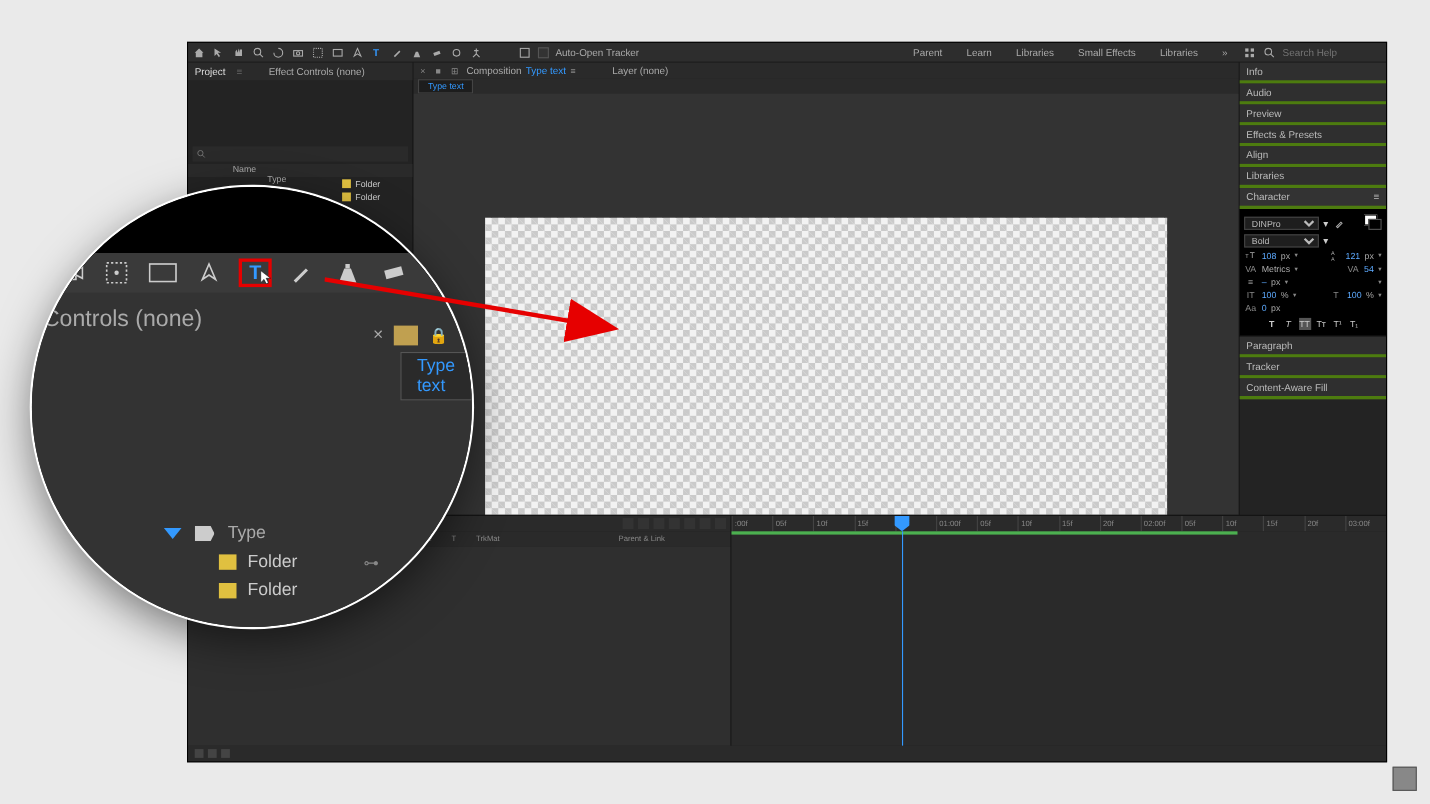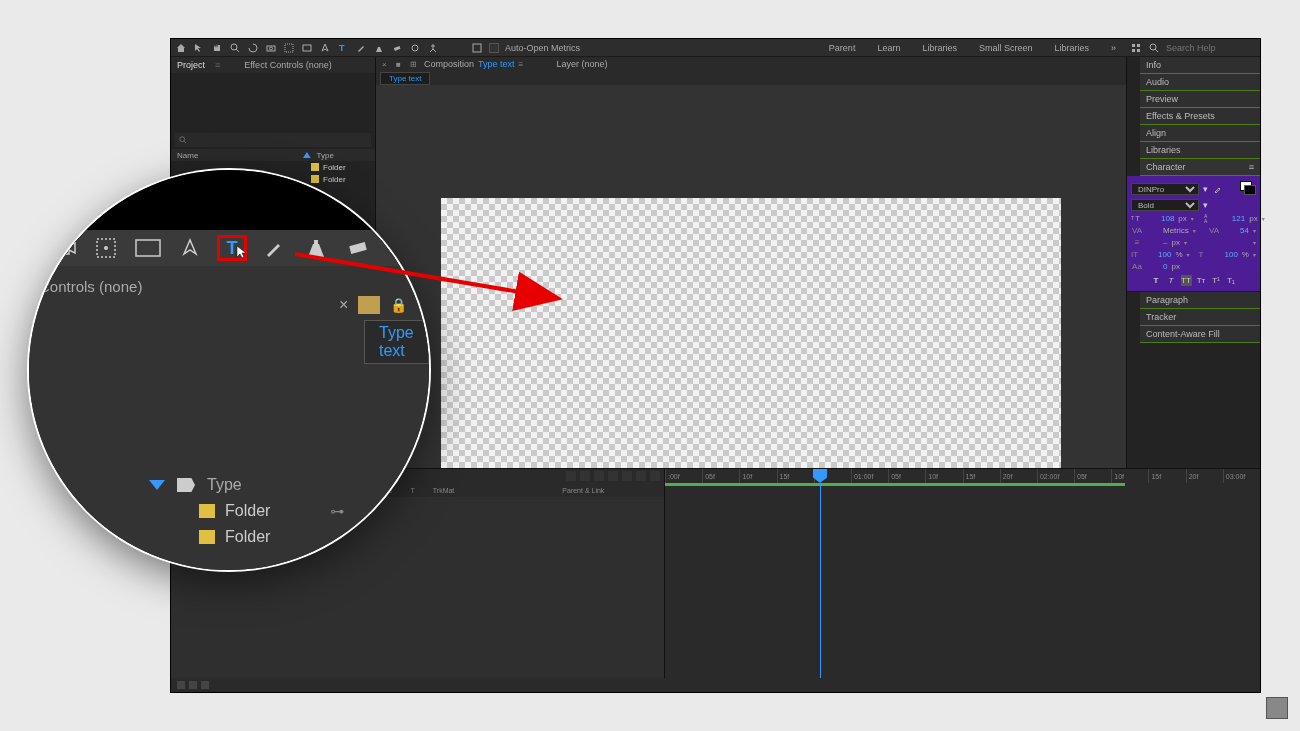--- a/index.html
+++ b/index.html
@@ -83,20 +83,21 @@
       align-items: center;
       padding: 0 4px;
     }
     .project-headers {
       height: 12px;
       background: #2a2a2a;
       display: flex;
       font-size: 8px;
       color: #aaa;
       align-items: center;
+      flex-direction: column;
     }
     .project-headers .colname { width: 135px; padding-left: 6px; }
     .project-headers .coltype { width: 60px; }
     .project-list .row {
       height: 12px; display: flex; align-items: center;
       font-size: 8px; color: #ccc;
     }
     .project-list .row .folder-icon {
       width: 8px; height: 8px; background: #e0c040; margin: 0 4px 0 10px;
       margin-left: 140px;
@@ -169,43 +170,42 @@
     
     .right-panel {
       width: 133px;
       background: #232323;
       display: flex;
       flex-direction: column;
       font-size: 9px;
     }
     .right-panel .rp-section {
       background: #2f2f2f;
-      border-bottom: 1px solid #4d7c0f;
+      border-bottom: 3px solid #4d7c0f;
       padding: 3px 6px;
       color: #bbb;
       cursor: pointer;
-      margin-left: 13px;
     }
     .rp-section.expanded { background: #333; }
     .character-body {
       padding: 3px 4px;
-      background: #4c1d95;
+      background: #000000;
       border-bottom: 1px solid #1a1a1a;
     }
     .char-row {
       display: flex; align-items: center; gap: 4px; margin: 2px 0;
     }
     .char-row select, .char-row .fake-select {
       background: #1e1e1e; border: 1px solid #444; color: #bbb;
       font-size: 8px; height: 12px; padding: 0 2px;
     }
     .char-row .font { width: 68px; }
     .char-row .style { width: 68px; }
     .char-row .small-icon { width: 12px; height: 10px; font-size: 8px; color: #888; display:inline-flex; align-items:center; justify-content:center;}
-    .char-row .val { color: #5daaff; font-size: 8px; margin-left: 16px; }
+    .char-row .val { color: #5daaff; font-size: 8px; }
     .char-row .unit { color: #aaa; font-size: 8px; }
     .char-row .dd { color: #888; font-size: 6px; }
     .style-btns {
       display: flex; gap: 4px; padding: 2px 0;
       justify-content: center;
     }
     .style-btns .sb {
       width: 11px; height: 11px; font-size: 8px;
       display: inline-flex; align-items: center; justify-content: center;
       color: #ccc; cursor: pointer;
@@ -341,21 +341,21 @@
     }
     .zoom-toolbar .ztool.red-select .cursor {
       position: absolute; right: -4px; bottom: -4px;
       color: #fff; font-size: 12px;
     }
     .zoom-text-row {
       position: absolute;
       top: 104px; left: 0;
       width: 100%;
       color: #aaa;
-      font-size: 15px;
+      font-size: 21px;
       padding: 4px 10px;
     }
     .zoom-tab-row {
       position: absolute;
       top: 126px; left: 310px;
       display: flex; align-items: center; gap: 10px;
     }
     .zoom-tab-row .close { color: #aaa; font-size: 16px; }
     .zoom-tab-row .sqbox { width: 22px; height: 18px; background: #c0a050; }
     .zoom-tab-row .lock { color: #888; font-size: 14px; }
@@ -494,27 +494,27 @@
         </svg>
     </span>
 
     <span style="width:20px;"></span>
     <span class="tool-icon">
       <svg width="10" height="10" viewBox="0 0 10 10">
           <rect x="1" y="1" width="8" height="8" stroke="#aaa" fill="none"></rect>
         </svg>
     </span>
     <span class="checkbox"></span>
-    <span class="auto-open">Auto-Open Metrics</span>
+    <span class="auto-open">Auto-Open Tracker</span>
 
     <span class="spacer"></span>
     <span class="workspace-btn">Parent</span>
     <span class="workspace-btn">Learn</span>
     <span class="workspace-btn">Libraries</span>
-    <span class="workspace-btn">Small Screen</span>
+    <span class="workspace-btn">Small Effects</span>
     <span class="workspace-btn">Libraries</span>
     <span class="workspace-btn">»</span>
     <span class="tool-icon">
       <svg width="10" height="10" viewBox="0 0 10 10">
           <rect x="1" y="1" width="3" height="3" fill="#aaa"></rect>
           <rect x="6" y="1" width="3" height="3" fill="#aaa"></rect>
           <rect x="1" y="6" width="3" height="3" fill="#aaa"></rect>
           <rect x="6" y="6" width="3" height="3" fill="#aaa"></rect>
         </svg>
     </span>

